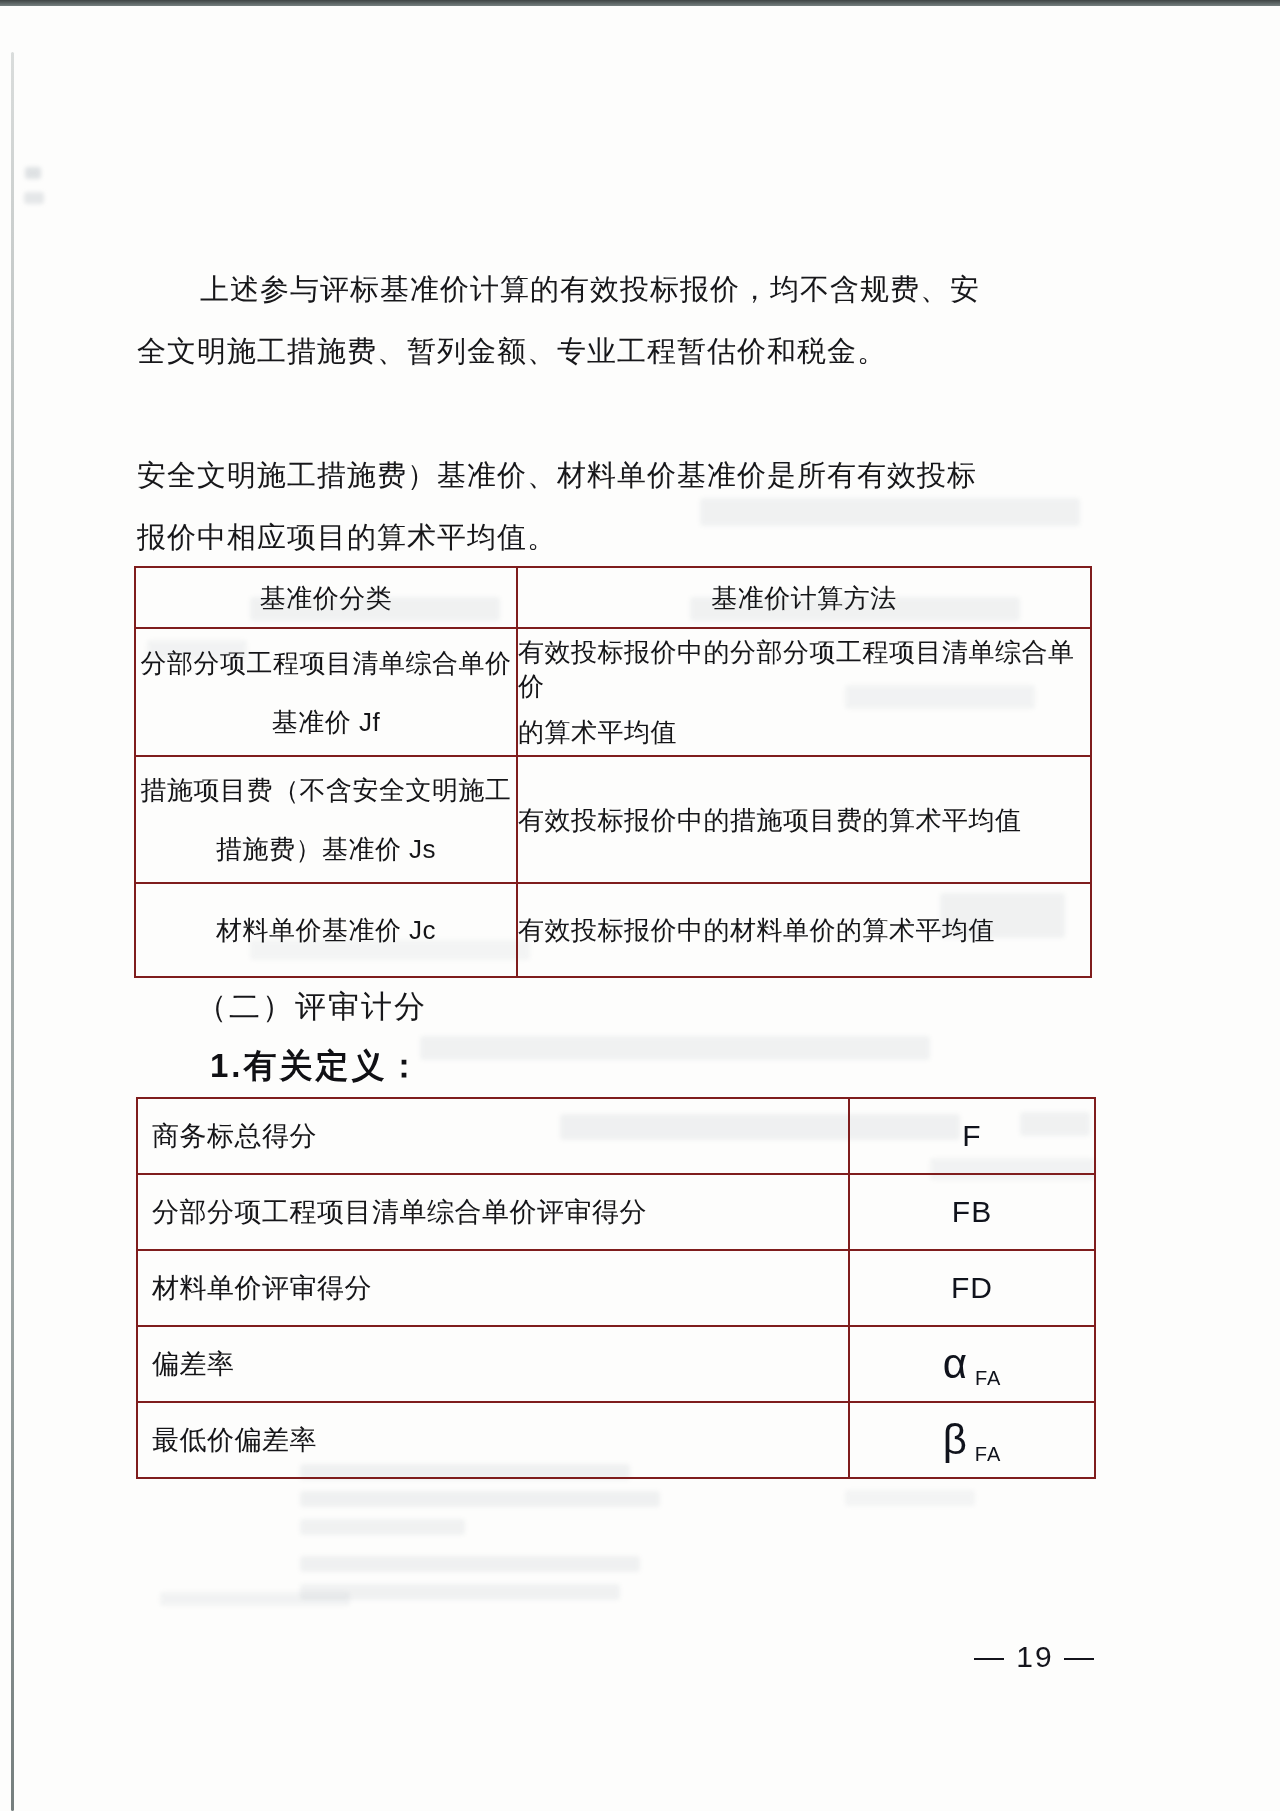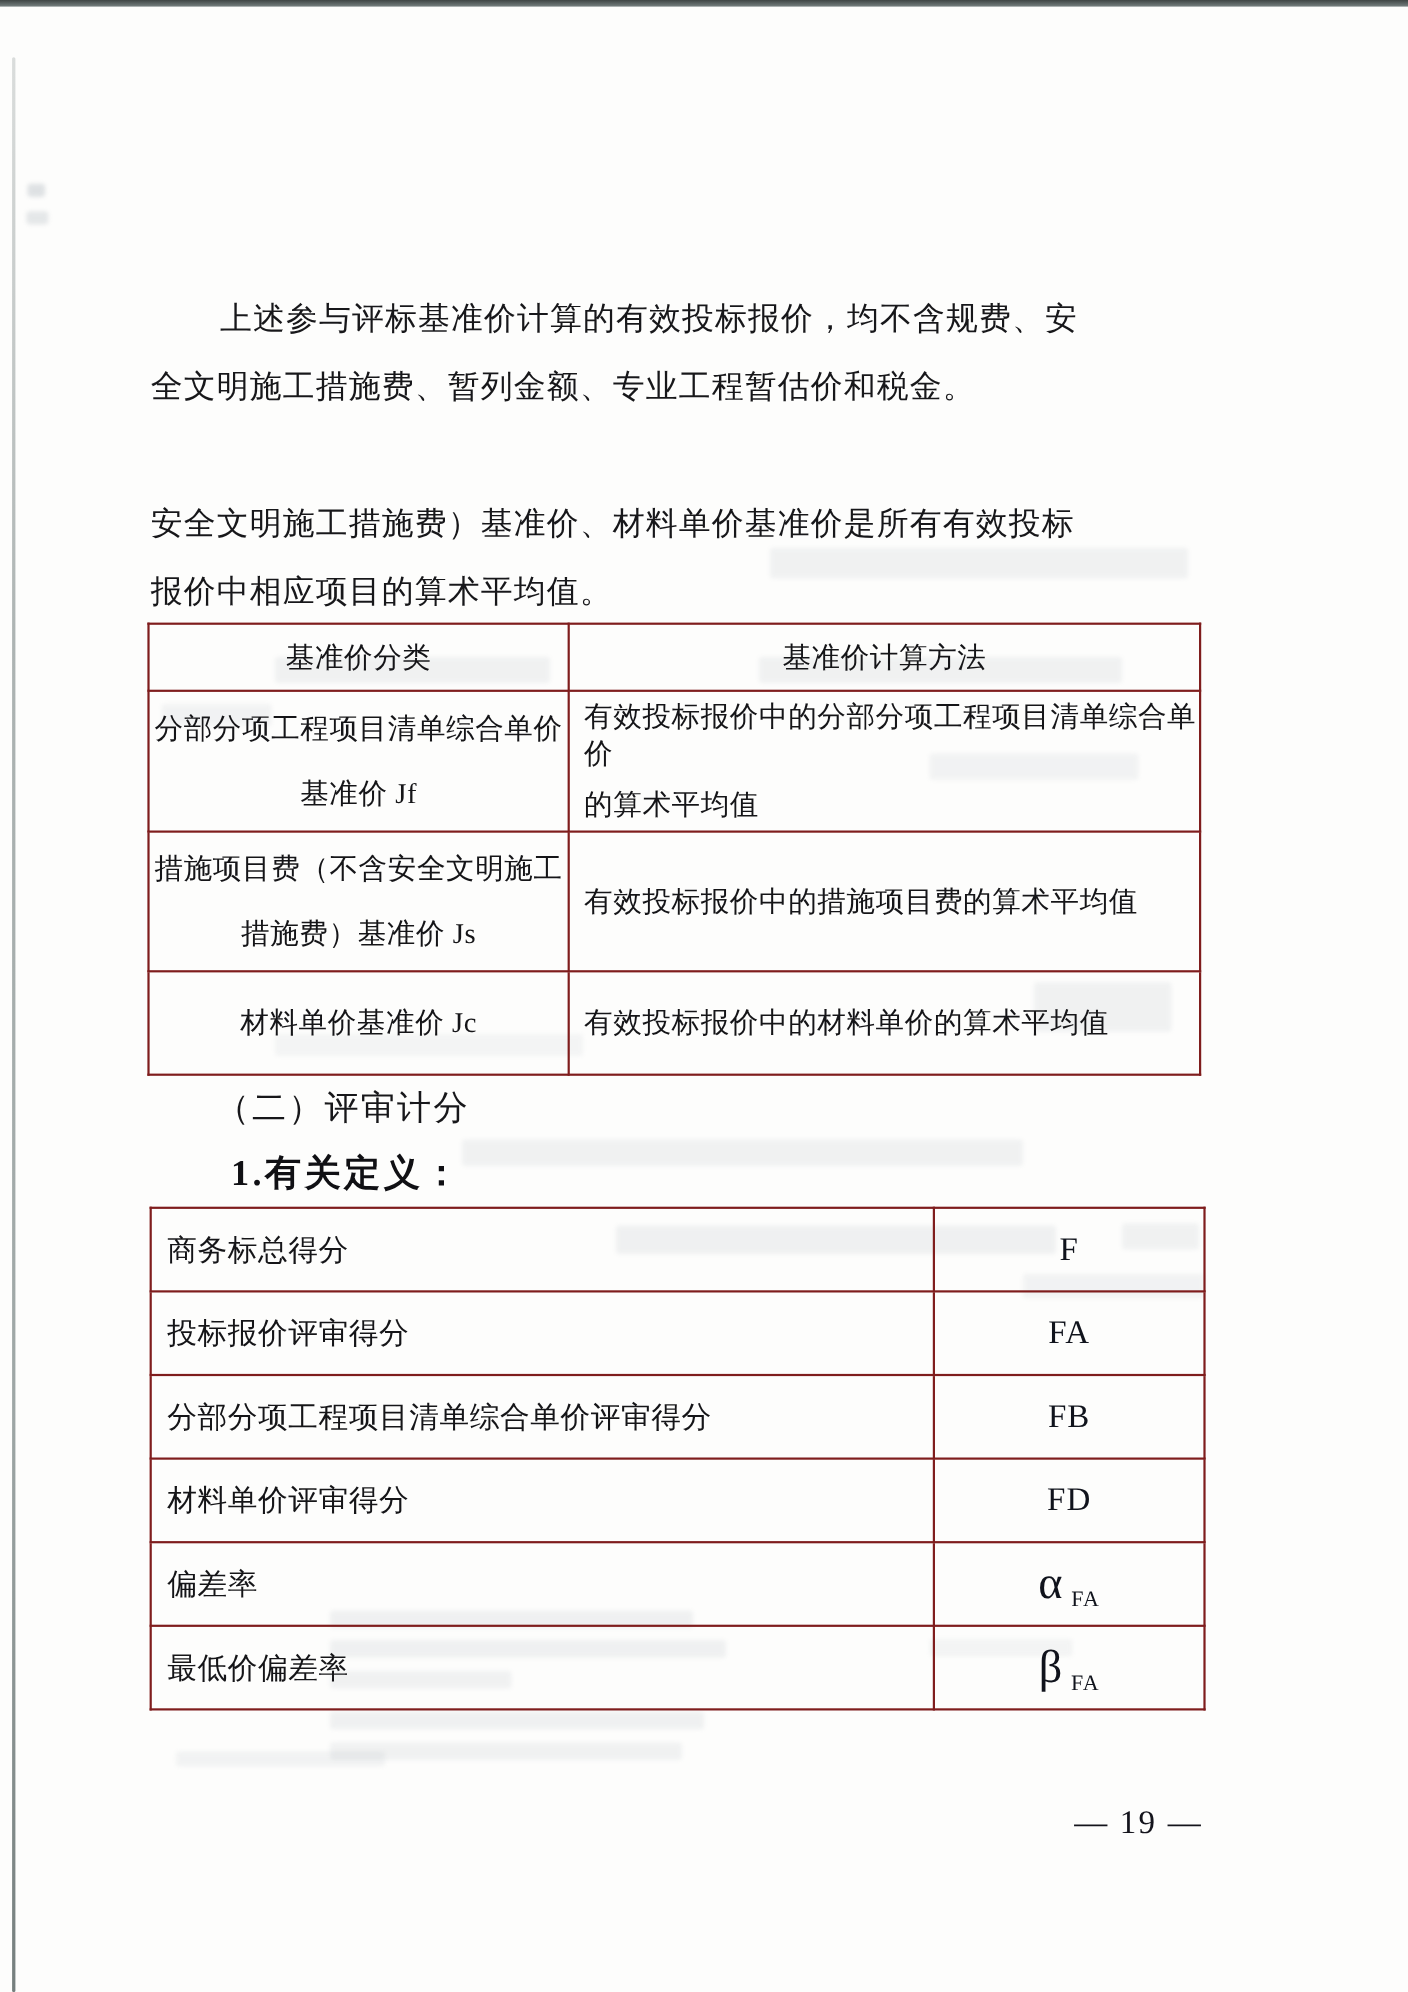--- a/index.html
+++ b/index.html
@@ -2,21 +2,21 @@
 <html><head>
 <meta charset="utf-8">
 <style>
   html,body{margin:0;padding:0;background:#e8e8e6;}
   .canvas{
     position:relative;
     width:1280px;height:1811px;
     margin:0 auto;
     background:#fdfdfc;
     overflow:hidden;
-    font-family:Liberation Serif, serif;
+    font-family:Liberation Sans, sans-serif;
     color:#1b1b1d;
   }
   
   .scan-top{position:absolute;left:0;top:0;width:1280px;height:6px;
     background:linear-gradient(#3f4544,#768080);}
   .scan-left{position:absolute;left:11px;top:52px;width:3px;height:1759px;
     background:linear-gradient(180deg,#d8dbda,#a9b0af 30%,#99a2a1 70%,#6e7877);
     opacity:.95;border-radius:2px;}
   .ghost{position:absolute;background:#86929d;filter:blur(2px);border-radius:3px;}
   
@@ -35,21 +35,21 @@
   .cl{line-height:34px;font-size:26px;letter-spacing:.5px;color:#151518;}
   
   .t1{left:134px;top:566px;width:958px;}
   .t1 .hrow th{height:59px;text-align:center;vertical-align:middle;}
   .t1 .r1 td{height:126px;}
   .t1 .r2 td{height:125px;}
   .t1 .r3 td{height:92px;margin-left:16px;}
   .t1 td{vertical-align:middle;}
   .t1 .cat{text-align:center;}
   .t1 .met{text-align:left;}
-  .t1 .met .stack{padding-left:13px;gap:12px;}
+  .t1 .met .stack{gap:12px;}
   .stack{display:flex;flex-direction:column;justify-content:center;gap:25px;}
   
   .t2{left:136px;top:1097px;width:960px;padding-left:22px;}
   .t2 td{height:74px;vertical-align:middle;}
   .t2 .term{font-size:27px;letter-spacing:.5px;padding-left:14px;color:#151518;}
   .t2 .symcell{text-align:center;}
   .sym{font-size:30px;letter-spacing:1px;color:#10131c;}
   .sym.greek{font-size:42px;line-height:1;}
   .subsc{font-size:20px;letter-spacing:1px;margin-left:7px;position:relative;top:7px;color:#10131c;}
   .subsc:empty{display:none;}
@@ -157,26 +157,20 @@
         <col>
       </colgroup>
     <tbody>
         <tr>
       <td class="term">商务标总得分</td>
       <td class="symcell">
         <span class="sym">F</span>
       </td>
     </tr>
     <tr>
-      <td class="term">投标报价评审得分</td>
-      <td class="symcell">
-        <span class="sym">FA</span>
-      </td>
-    </tr>
-    <tr>
       <td class="term">分部分项工程项目清单综合单价评审得分</td>
       <td class="symcell">
         <span class="sym">FB</span>
       </td>
     </tr>
     <tr>
       <td class="term">材料单价评审得分</td>
       <td class="symcell">
         <span class="sym">FD</span>
       </td>

